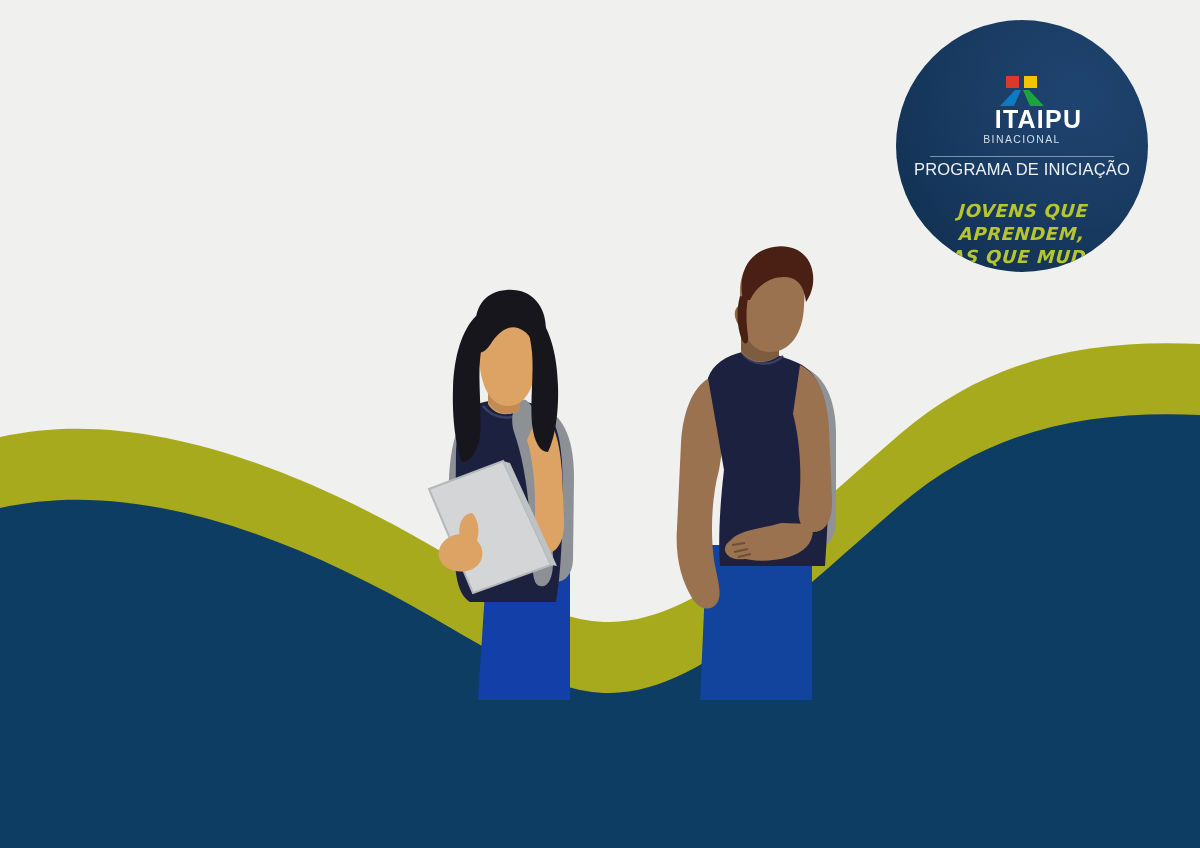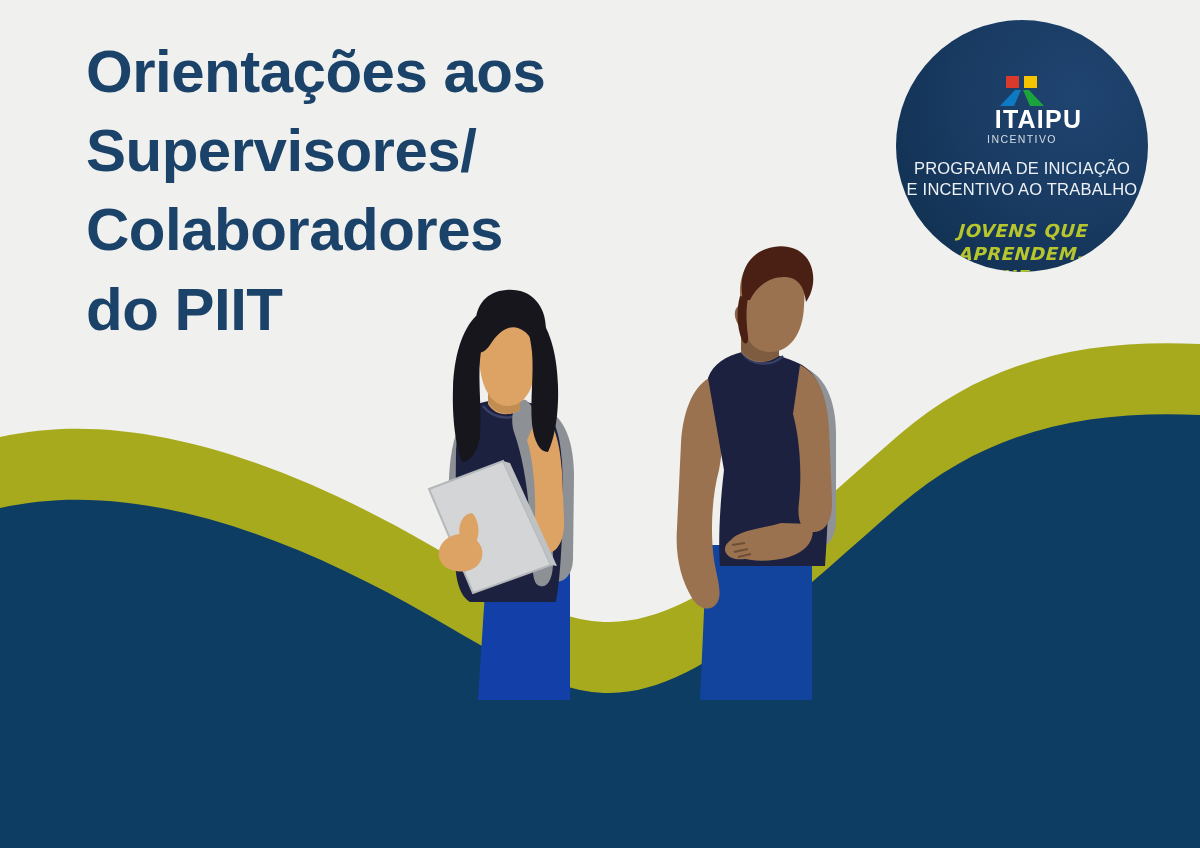--- a/index.html
+++ b/index.html
@@ -123,26 +123,20 @@
 
   <svg id="wave-layer" viewBox="0 0 1200 848" width="1200" height="848" preserveAspectRatio="none">
     <path fill="#a8aa1e" d="M0,437 C140,405 300,470 430,545 C520,597 560,622 610,622
              C700,622 800,520 900,434 C990,357 1090,339 1200,344
              L1200,848 L0,848 Z"></path>
     <path fill="#0e3d63" d="M0,508 C140,476 300,541 430,616 C520,668 560,693 610,693
              C700,693 800,591 900,505 C990,428 1090,410 1200,415
              L1200,848 L0,848 Z"></path>
   </svg>
 
-  <div id="title-block">
-    <div class="line">Orientações aos</div>
-    <div class="line">Supervisores/</div>
-    <div class="line">Colaboradores</div>
-    <div class="line">do PIIT</div>
-  </div>
 
   <svg id="figures" viewBox="0 0 1200 848" width="1200" height="848">
 
     <g>
 
       <path fill="#12439d" d="M707,545 L812,545 L812,700 L700,700 Z"></path>
 
       <path fill="#8f9398" d="M797,365 C825,372 836,400 836,435 L836,520 C836,545 820,552 806,548
                L800,430 Z"></path>
 
@@ -235,26 +229,25 @@
 
   <div id="badge">
     <div id="badge-logo">
       <svg id="badge-logo-mark" width="58" height="30" viewBox="0 0 58 30">
         <rect x="13" y="0" width="13" height="12" fill="#d93a2b"></rect>
         <rect x="31" y="0" width="13" height="12" fill="#f5c400"></rect>
         <path d="M22,14 L28,14 L21,30 L7,30 Z" fill="#0e7ac4"></path>
         <path d="M30,14 L36,14 L51,30 L37,30 Z" fill="#1ca43c"></path>
       </svg>
       <div id="badge-wordmark">ITAIPU</div>
-      <div id="badge-subwordmark">INCENTIVO</div>
+      <div id="badge-subwordmark">BINACIONAL</div>
     </div>
     <div id="badge-divider"></div>
     <div id="badge-program">
       <div>PROGRAMA DE INICIAÇÃO</div>
-      <div>E INCENTIVO AO TRABALHO</div>
     </div>
     <div id="badge-tagline">
       <span class="tl">JOVENS QUE APRENDEM,</span>
       <span class="tl">VIDAS QUE MUDAM.</span>
     </div>
   </div>
 
 </div>
 
 </body></html>

